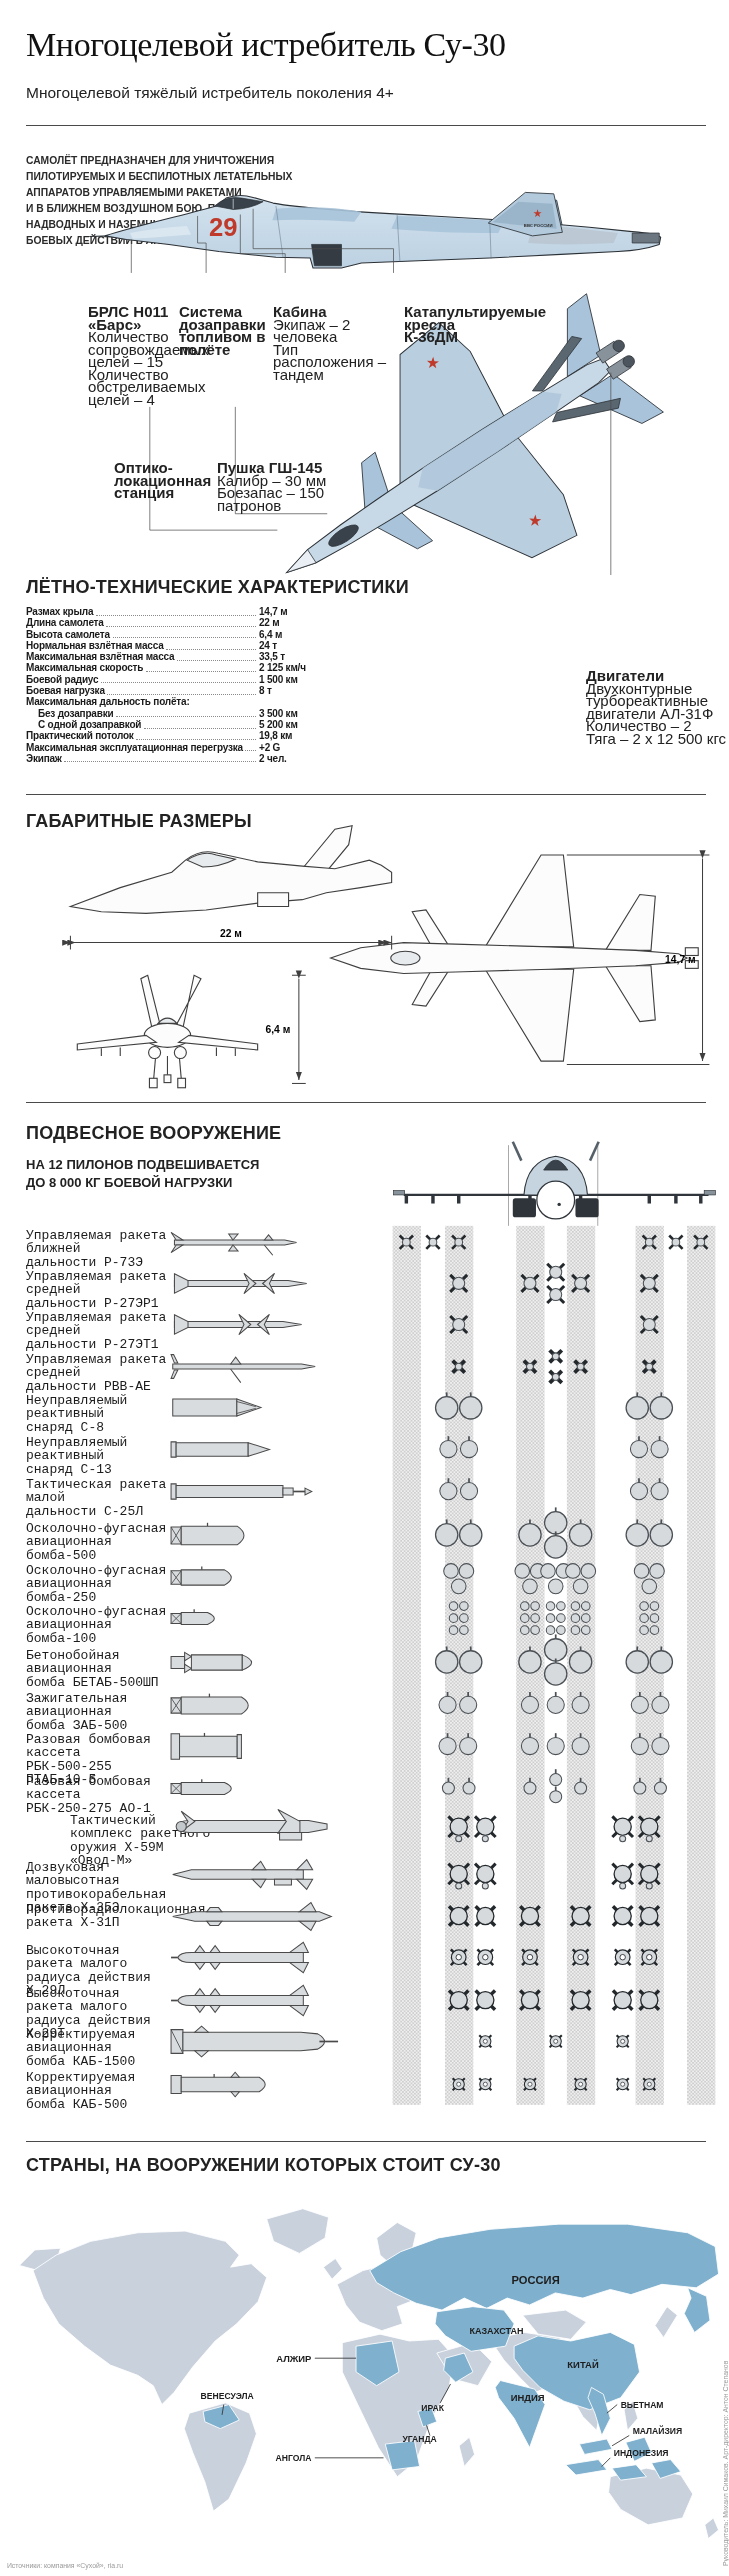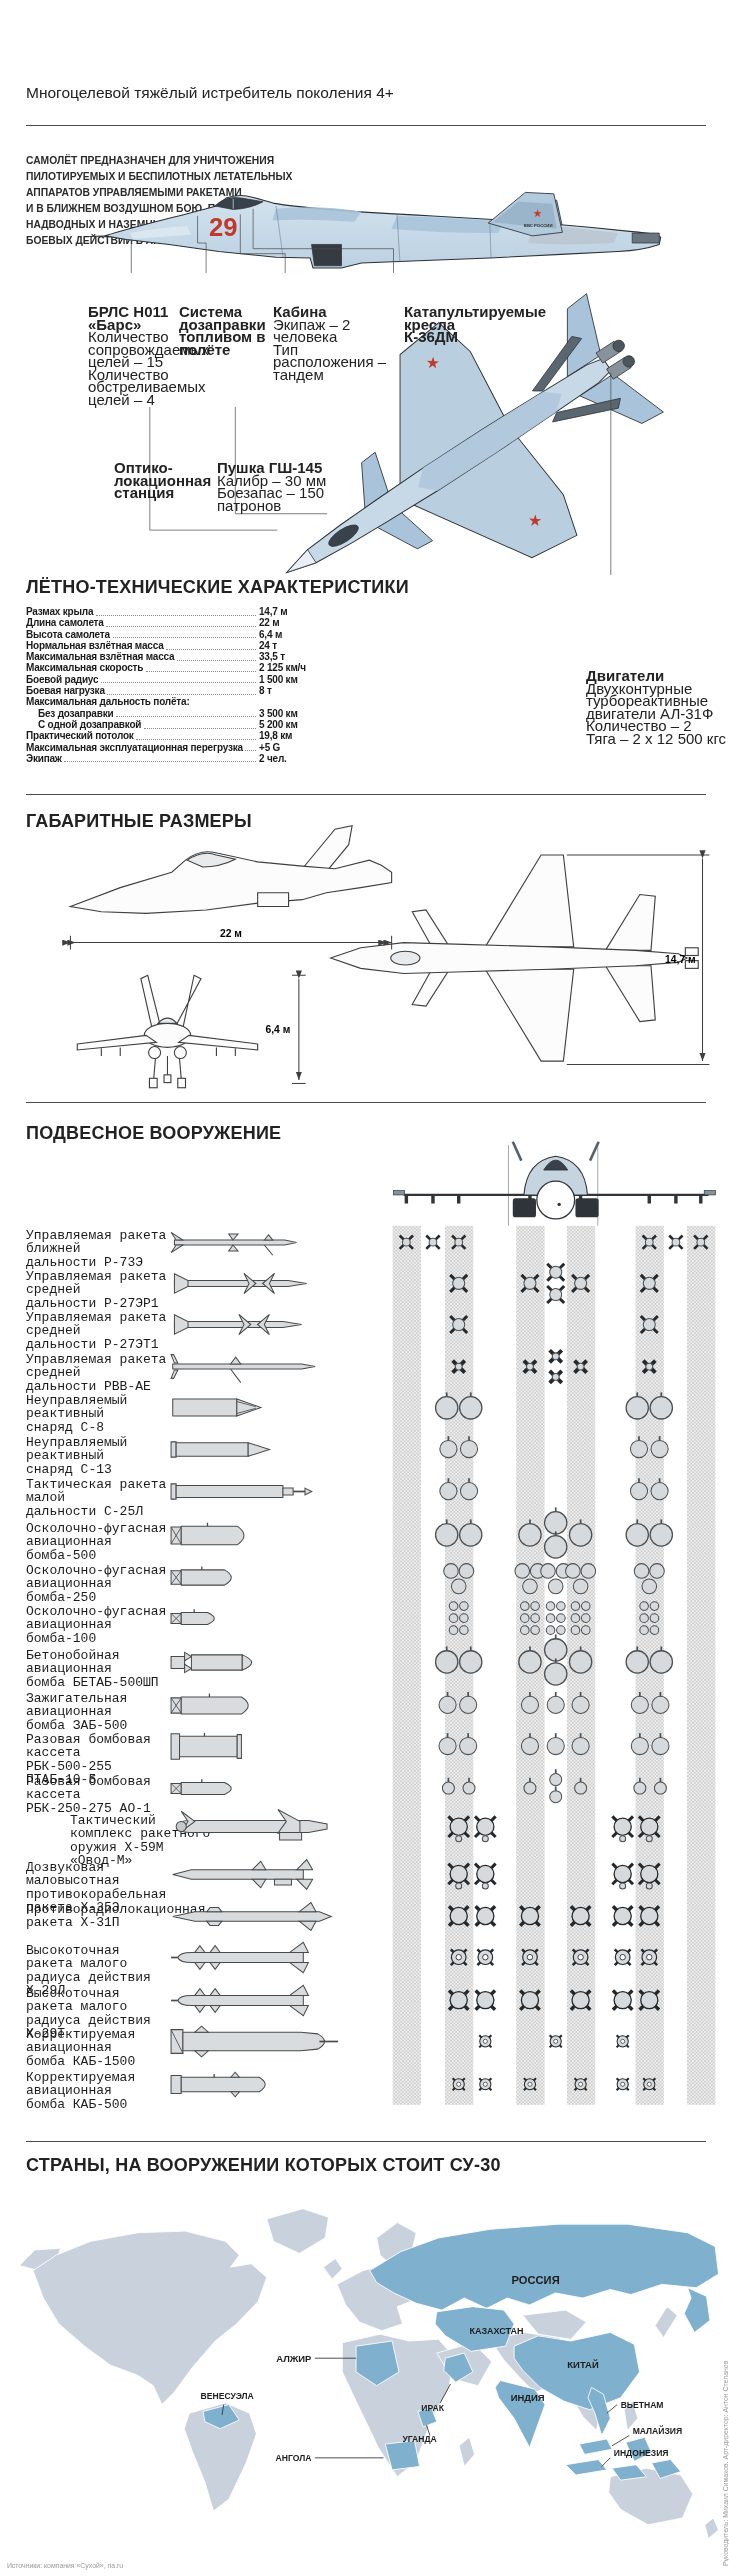--- a/index.html
+++ b/index.html
@@ -31,20 +31,21 @@
   #credits{right:0.9px;top:2188px;height:378px;font-size:6.9px;color:#9a9a9a;
            writing-mode:vertical-rl;transform:rotate(180deg);}
   svg text{font-family:"Liberation Sans",sans-serif;}
   .maplab{font-weight:bold;fill:#1d1d1d;}
 </style>
 </head>
 <body>
 
 <div id="canvas">
 
+  <div id="title" class="abs">Многоцелевой истребитель Су-30</div>
   <div id="subtitle" class="abs">Многоцелевой тяжёлый истребитель поколения 4+</div>
   <div class="rule abs" style="top:125px"></div>
   <div id="descr" class="abs">САМОЛЁТ ПРЕДНАЗНАЧЕН ДЛЯ УНИЧТОЖЕНИЯ
 ПИЛОТИРУЕМЫХ И БЕСПИЛОТНЫХ ЛЕТАТЕЛЬНЫХ
 АППАРАТОВ УПРАВЛЯЕМЫМИ РАКЕТАМИ
 И В БЛИЖНЕМ ВОЗДУШНОМ БОЮ, ПОРАЖЕНИЯ
 НАДВОДНЫХ И НАЗЕМНЫХ ЦЕЛЕЙ ПРИ ВЕДЕНИИ
 БОЕВЫХ ДЕЙСТВИЙ В ЛЮБЫХ МЕТЕОУСЛОВИЯХ</div>
 
   <svg id="hero-svg" class="abs" style="left:0;top:129px" width="730" height="627" viewBox="0 150 850 880">
@@ -229,21 +230,21 @@
         <span class="val">5 200 км</span>
       </div>
       <div class="spec-row">
         <span class="lab">Практический потолок</span>
         <span class="dots"></span>
         <span class="val">19,8 км</span>
       </div>
       <div class="spec-row">
         <span class="lab">Максимальная эксплуатационная перегрузка</span>
         <span class="dots"></span>
-        <span class="val">+5 G</span>
+        <span class="val">+2 G</span>
       </div>
       <div class="spec-row">
         <span class="lab">Экипаж</span>
         <span class="dots"></span>
         <span class="val">2 чел.</span>
       </div>
     </div>
 
   <div class="rule abs" style="top:794px;border-top-width:1.3px"></div>
   <div class="abs sec-head" style="left:26px;top:811px">ГАБАРИТНЫЕ РАЗМЕРЫ</div>
@@ -307,20 +308,22 @@
       <line x1="660" y1="996" x2="826" y2="996"></line>
         <line x1="660" y1="1240" x2="826" y2="1240"></line>
     </g>
     <text x="269" y="1092" font-size="12" font-weight="bold" text-anchor="middle">22 м</text>
     <text x="338" y="1203" font-size="12" font-weight="bold" text-anchor="end">6,4 м</text>
     <text x="810" y="1122" font-size="12" font-weight="bold" text-anchor="end">14,7 м</text>
   </svg>
 
   <div class="rule abs" style="top:1102px;border-top-width:1.3px"></div>
   <div class="abs sec-head" style="left:26px;top:1123px">ПОДВЕСНОЕ ВООРУЖЕНИЕ</div>
+  <div id="wintro" class="abs">НА 12 ПИЛОНОВ ПОДВЕШИВАЕТСЯ
+ДО 8 000 КГ БОЕВОЙ НАГРУЗКИ</div>
 
   <svg id="pylon-svg" class="abs" style="left:378px;top:1140px" width="352" height="970" viewBox="440 1328 410 1130">
     <defs>
       <pattern id="ht" width="4" height="4" patternUnits="userSpaceOnUse">
         <rect width="4" height="4" fill="#efefef"></rect>
         <rect width="2" height="2" fill="#cfcfcf"></rect>
         <rect x="2" y="2" width="2" height="2" fill="#cfcfcf"></rect>
       </pattern>
     </defs>
 

